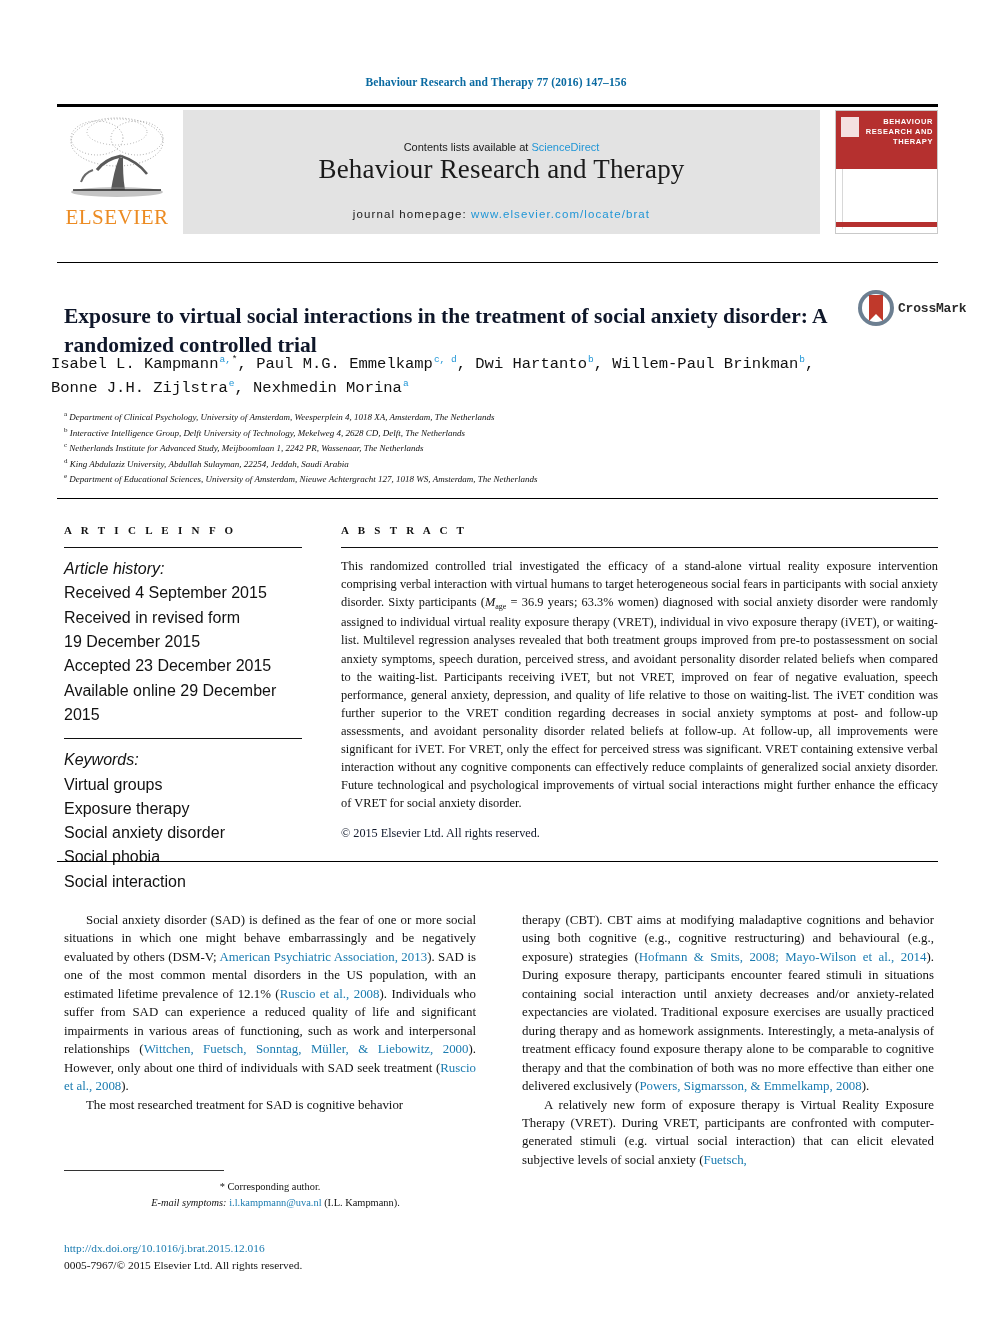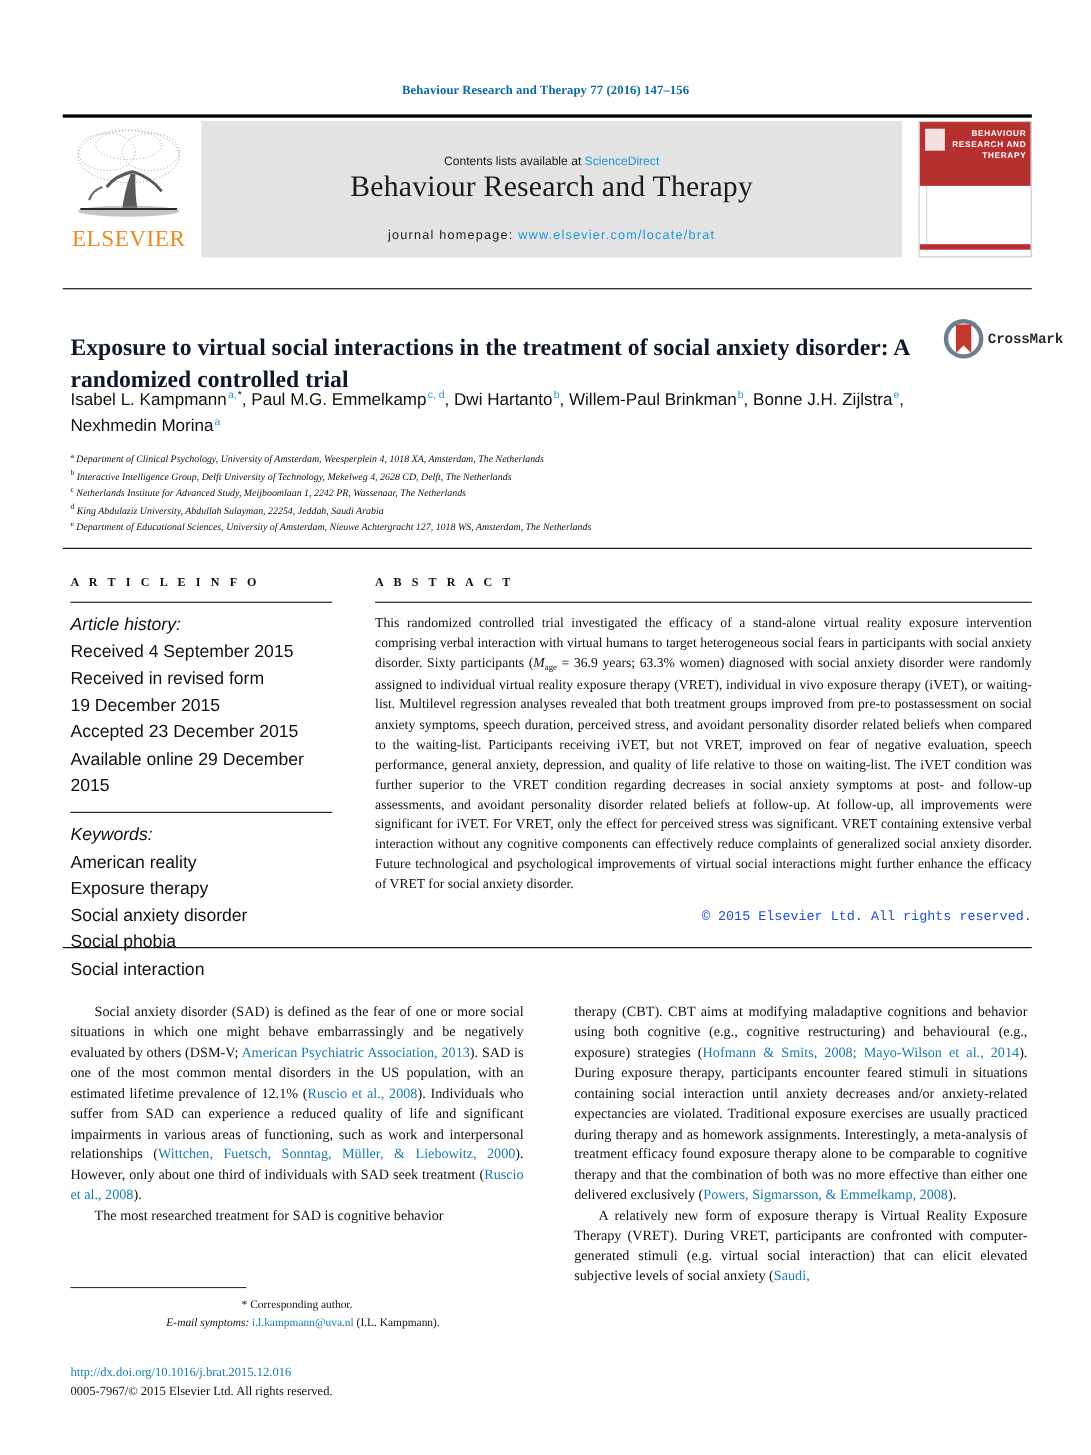--- a/index.html
+++ b/index.html
@@ -205,23 +205,23 @@
     left: 42px; top: 13px;
     font-family: Liberation Mono, monospace;
     font-size: 13px;
     font-weight: bold;
     color: #2b2b2b;
     letter-spacing: -.2px;
   }
 
   .authors {
     position: absolute;
-    left: 64px; top: 352px;
+    left: 51px; top: 352px;
     width: 800px;
-    font-family: Liberation Sans, sans-serif;
+    font-family: Liberation Mono, monospace;
     font-size: 15.5px;
     line-height: 1.55;
     color: #111;
   }
   .authors sup {
     color: #2196d6;
     font-size: 9.5px;
     vertical-align: super;
     padding-left: 1px;
   }
@@ -285,24 +285,24 @@
   .abstract-text {
     font-family: "Liberation Serif", serif;
     font-size: 12.4px;
     line-height: 1.46;
     text-align: justify;
     color: #111;
     hyphens: none;
   }
   .copyright {
     margin-top: 13px;
-    text-align: right;
-    font-family: Liberation Mono, monospace;
+    text-align: left;
+    font-family: Liberation Serif, serif;
     font-size: 12.2px;
-    color: #1d4ed8;
+    color: #0f172a;
   }
   .info-rule-bottom {
     position: absolute;
     left: 57px; top: 861px;
     width: 881px; height: 1px;
     background: #000;
   }
 
   
   .body-col {
@@ -429,40 +429,40 @@
   <div class="info-col">
     <div class="sec-head">A R T I C L E   I N F O</div>
     <div class="thin-rule"></div>
     <div class="info-block">
       <span class="lbl">Article history:</span><br>
       <span><span>Received 4 September 2015</span><br><span>Received in revised form</span><br><span>19 December 2015</span><br><span>Accepted 23 December 2015</span><br><span>Available online 29 December 2015</span></span>
     </div>
     <div class="thin-rule"></div>
     <div class="info-block">
       <span class="lbl">Keywords:</span><br>
-      <span><span>American reality</span><br><span>Exposure therapy</span><br><span>Social anxiety disorder</span><br><span>Social phobia</span><br><span>Social interaction</span></span>
+      <span><span>Virtual groups</span><br><span>Exposure therapy</span><br><span>Social anxiety disorder</span><br><span>Social phobia</span><br><span>Social interaction</span></span>
     </div>
   </div>
 
   <div class="abs-col">
     <div class="sec-head">A B S T R A C T</div>
     <div class="thin-rule"></div>
     <div class="abstract-text">This randomized controlled trial investigated the efficacy of a stand-alone virtual reality exposure intervention comprising verbal interaction with virtual humans to target heterogeneous social fears in participants with social anxiety disorder. Sixty participants (<i>M</i><sub style="font-size:8px">age</sub> = 36.9 years; 63.3% women) diagnosed with social anxiety disorder were randomly assigned to individual virtual reality exposure therapy (VRET), individual in vivo exposure therapy (iVET), or waiting-list. Multilevel regression analyses revealed that both treatment groups improved from pre-to postassessment on social anxiety symptoms, speech duration, perceived stress, and avoidant personality disorder related beliefs when compared to the waiting-list. Participants receiving iVET, but not VRET, improved on fear of negative evaluation, speech performance, general anxiety, depression, and quality of life relative to those on waiting-list. The iVET condition was further superior to the VRET condition regarding decreases in social anxiety symptoms at post- and follow-up assessments, and avoidant personality disorder related beliefs at follow-up. At follow-up, all improvements were significant for iVET. For VRET, only the effect for perceived stress was significant. VRET containing extensive verbal interaction without any cognitive components can effectively reduce complaints of generalized social anxiety disorder. Future technological and psychological improvements of virtual social interactions might further enhance the efficacy of VRET for social anxiety disorder.</div>
     <div class="copyright">© 2015 Elsevier Ltd. All rights reserved.</div>
   </div>
 
   <div class="info-rule-bottom"></div>
 
   <div class="body-col body-left">
       <p>Social anxiety disorder (SAD) is defined as the fear of one or more social situations in which one might behave embarrassingly and be negatively evaluated by others (DSM-V; <span class="ref">American Psychiatric Association, 2013</span>). SAD is one of the most common mental disorders in the US population, with an estimated lifetime prevalence of 12.1% (<span class="ref">Ruscio et al., 2008</span>). Individuals who suffer from SAD can experience a reduced quality of life and significant impairments in various areas of functioning, such as work and interpersonal relationships (<span class="ref">Wittchen, Fuetsch, Sonntag, Müller, &amp; Liebowitz, 2000</span>). However, only about one third of individuals with SAD seek treatment (<span class="ref">Ruscio et al., 2008</span>).</p>
       <p>The most researched treatment for SAD is cognitive behavior</p>
     </div>
   <div class="body-col body-right">
       <p style="text-indent:0">therapy (CBT). CBT aims at modifying maladaptive cognitions and behavior using both cognitive (e.g., cognitive restructuring) and behavioural (e.g., exposure) strategies (<span class="ref">Hofmann &amp; Smits, 2008; Mayo-Wilson et al., 2014</span>). During exposure therapy, participants encounter feared stimuli in situations containing social interaction until anxiety decreases and/or anxiety-related expectancies are violated. Traditional exposure exercises are usually practiced during therapy and as homework assignments. Interestingly, a meta-analysis of treatment efficacy found exposure therapy alone to be comparable to cognitive therapy and that the combination of both was no more effective than either one delivered exclusively (<span class="ref">Powers, Sigmarsson, &amp; Emmelkamp, 2008</span>).</p>
-      <p>A relatively new form of exposure therapy is Virtual Reality Exposure Therapy (VRET). During VRET, participants are confronted with computer-generated stimuli (e.g. virtual social interaction) that can elicit elevated subjective levels of social anxiety (<span class="ref">Saudi,</span></p>
+      <p>A relatively new form of exposure therapy is Virtual Reality Exposure Therapy (VRET). During VRET, participants are confronted with computer-generated stimuli (e.g. virtual social interaction) that can elicit elevated subjective levels of social anxiety (<span class="ref">Fuetsch,</span></p>
     </div>
 
   <div class="footnote-rule"></div>
   <div class="footnote">
     <div>
       <span>*</span>
       <span>Corresponding author.</span>
     </div>
     <div style="padding-left:11px">
       <span class="ital">E-mail symptoms:</span>

